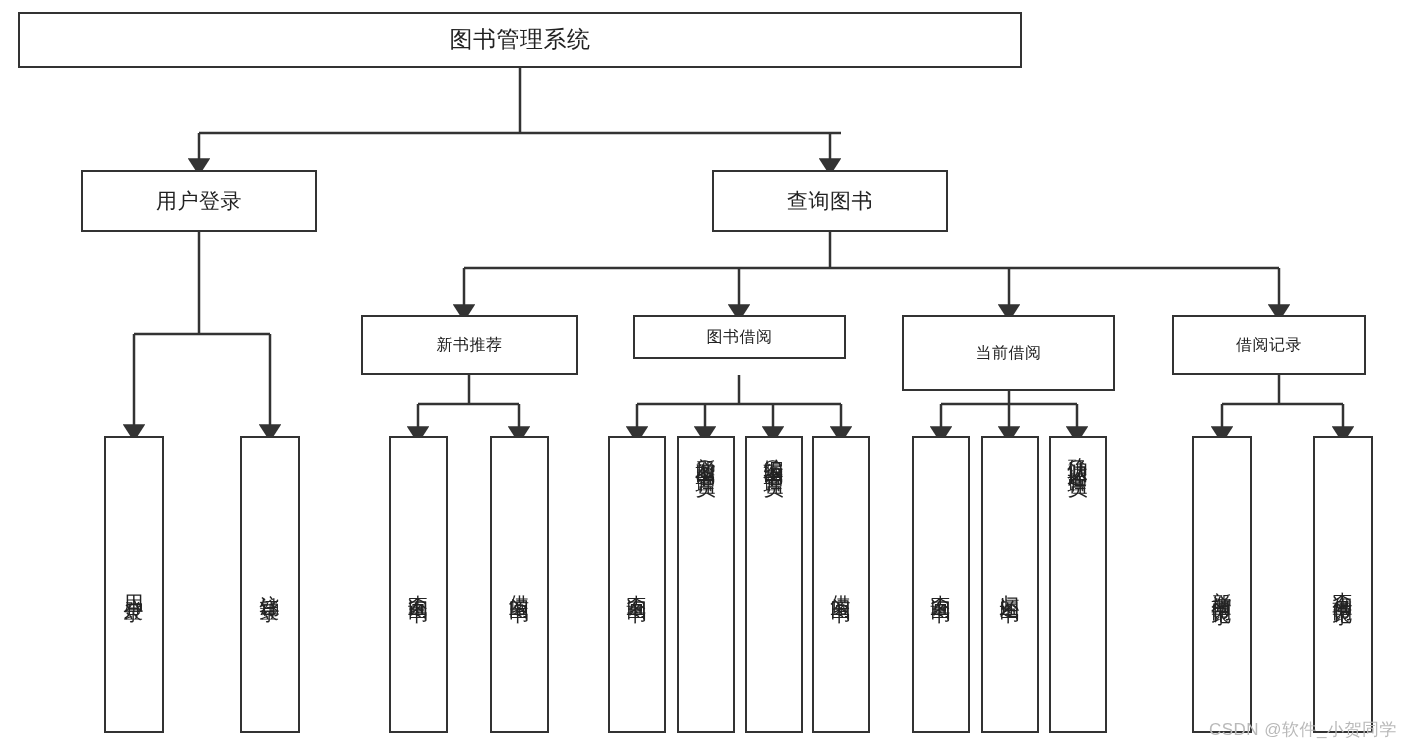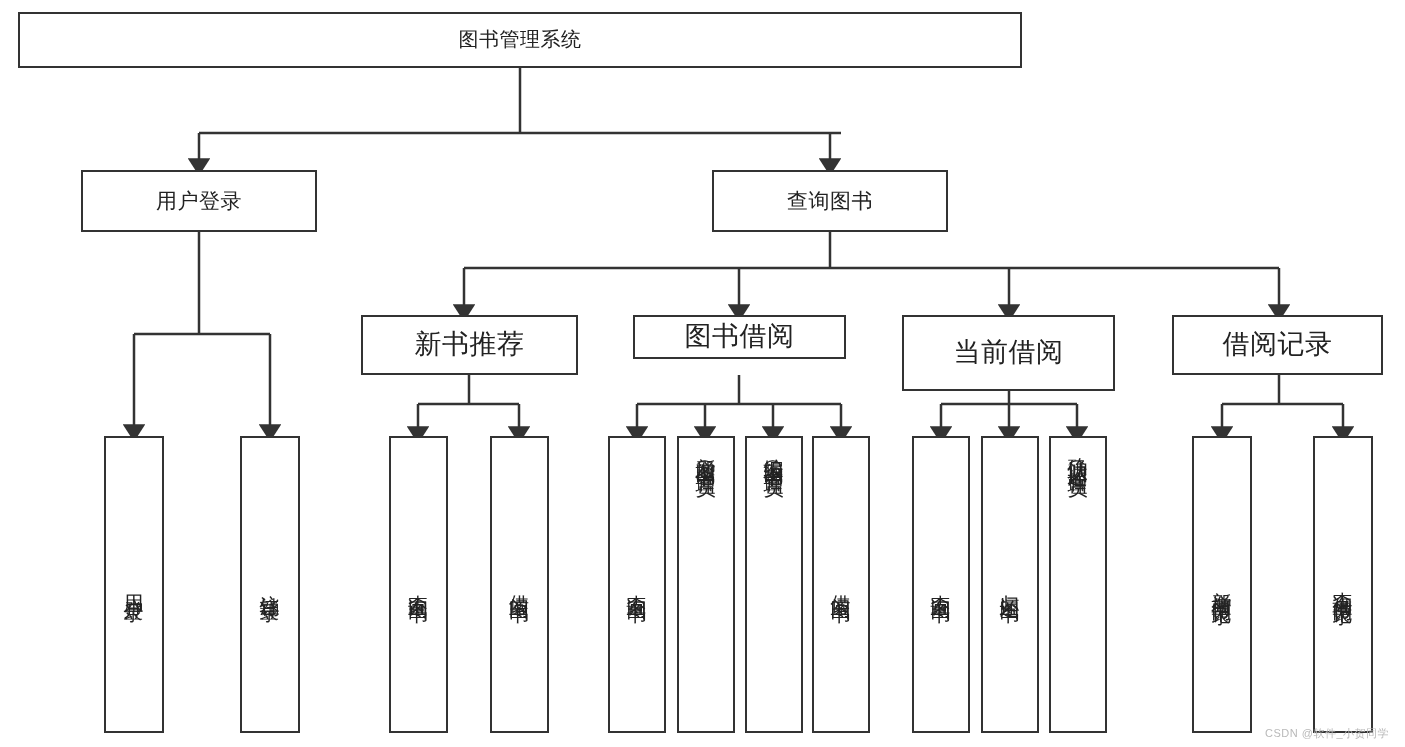--- a/index.html
+++ b/index.html
@@ -35,49 +35,49 @@
     justify-content: center;
     color: #222222;
     text-align: center;
   }
   .node .label {
     display: block;
     line-height: 1.18;
     letter-spacing: 0.5px;
   }
   .node-root {
-    font-size: 20px;
+    font-size: 23px;
   }
   .node-l1 {
     font-size: 21px;
   }
   .node-l2 {
-    font-size: 27px;
+    font-size: 16px;
   }
   .node-leaf {
     font-size: 20px;
     align-items: flex-start;
     padding-top: 4px;
   }
   .node-leaf .label {
     writing-mode: vertical-rl;
     text-orientation: upright;
     letter-spacing: 3px;
     line-height: 1;
     white-space: nowrap;
   }
   .node-leaf.align-mid {
     align-items: center;
     padding-top: 0;
   }
   .watermark {
     position: absolute;
-    right: 16px;
+    right: 8px;
     bottom: 6px;
-    font-size: 11px;
+    font-size: 17px;
     color: #b9b9b9;
     letter-spacing: 0.5px;
     white-space: nowrap;
     user-select: none;
   }
 </style>
 </head>
 <body>
 
 <div id="canvas">
@@ -145,21 +145,21 @@
 
   <div class="node node-l2" style="left:361px; top:315px; width:217px; height:60px;">
     <span class="label">新书推荐</span>
   </div>
   <div class="node node-l2" style="left:633px; top:315px; width:213px; height:44px;">
     <span class="label">图书借阅</span>
   </div>
   <div class="node node-l2" style="left:902px; top:315px; width:213px; height:76px;">
     <span class="label">当前借阅</span>
   </div>
-  <div class="node node-l2" style="left:1172px; top:315px; width:211px; height:60px;text-align:right;">
+  <div class="node node-l2" style="left:1172px; top:315px; width:194px; height:60px;text-align:right;">
     <span class="label">借阅记录</span>
   </div>
 
   <div class="node node-leaf align-mid" style="left:104px; top:436px; width:60px; height:297px;">
     <span class="label">用户登录</span>
   </div>
   <div class="node node-leaf align-mid" style="left:240px; top:436px; width:60px; height:297px;">
     <span class="label">注销登录</span>
   </div>
 

